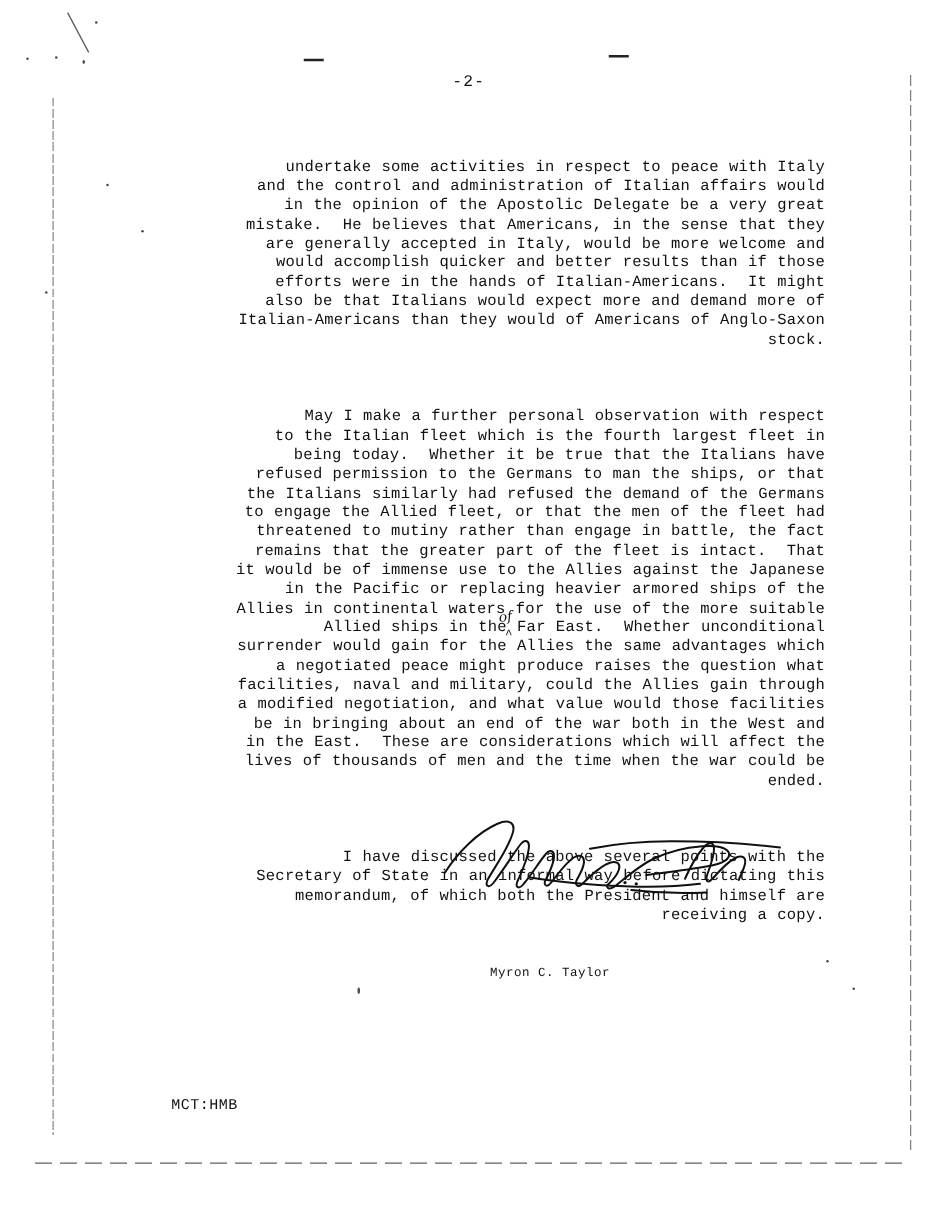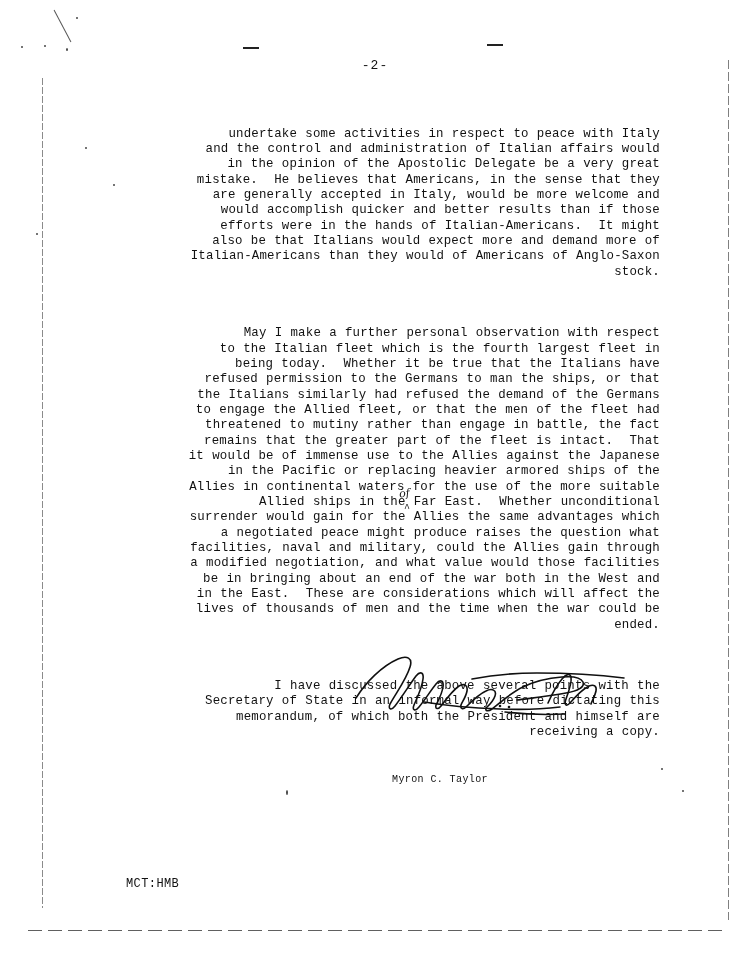--- a/index.html
+++ b/index.html
@@ -139,21 +139,21 @@
   .signature-name {
     position: absolute;
     left: 392px;
     top: 774px;
     font-size: 10px;
     letter-spacing: .4px;
   }
 
   .typist-initials {
     position: absolute;
-    left: 126px;
+    left: 137px;
     top: 877px;
     font-size: 12px;
     letter-spacing: .4px;
   }
 </style>
 </head>
 <body>
 
 <div class="page">
 

